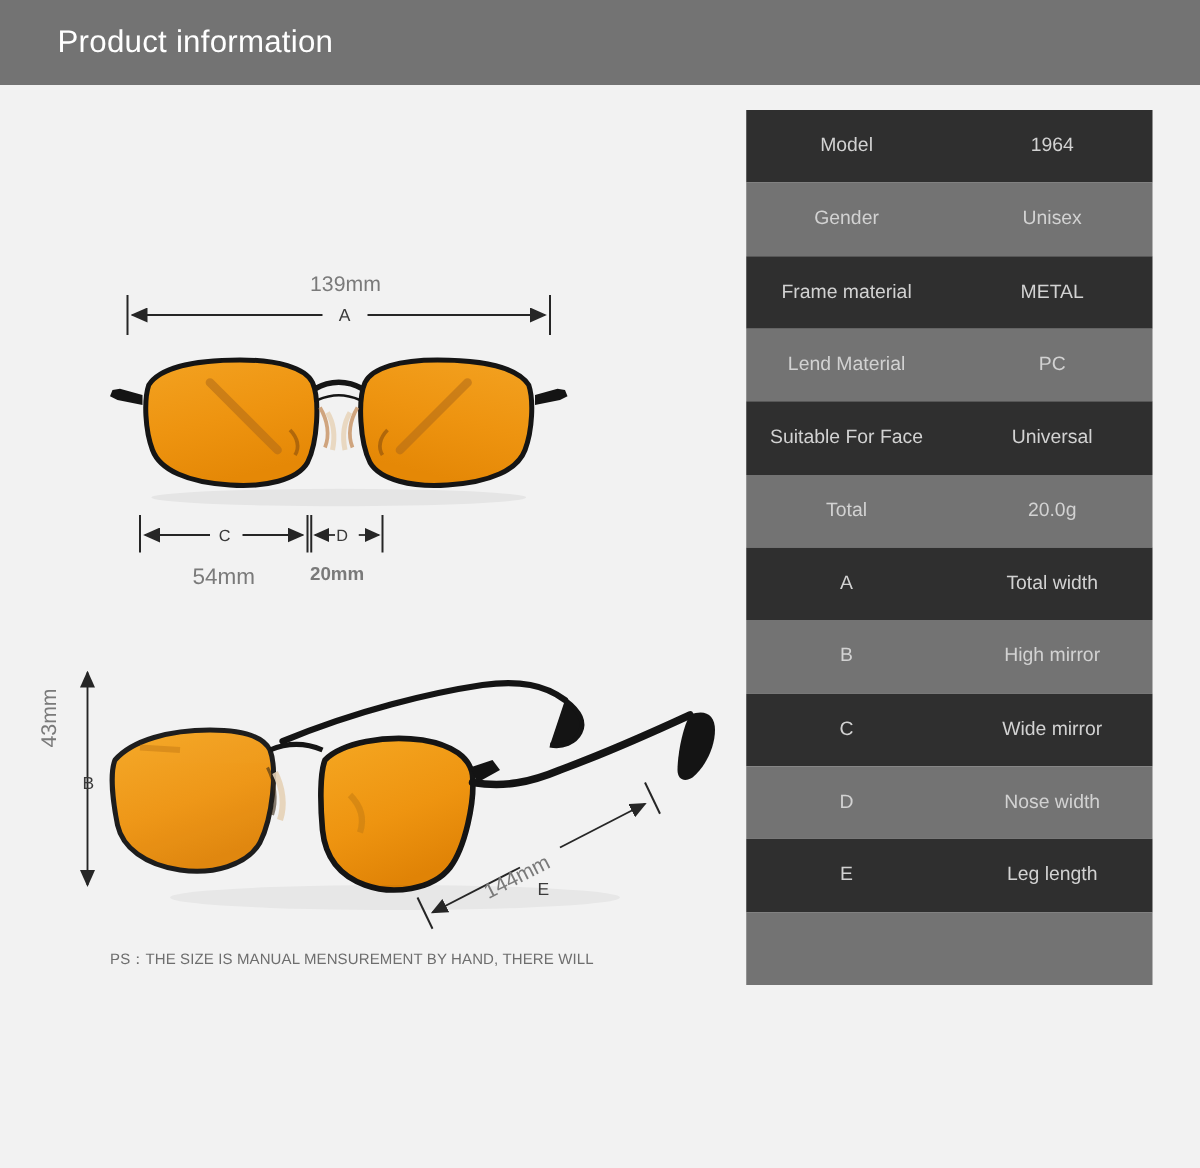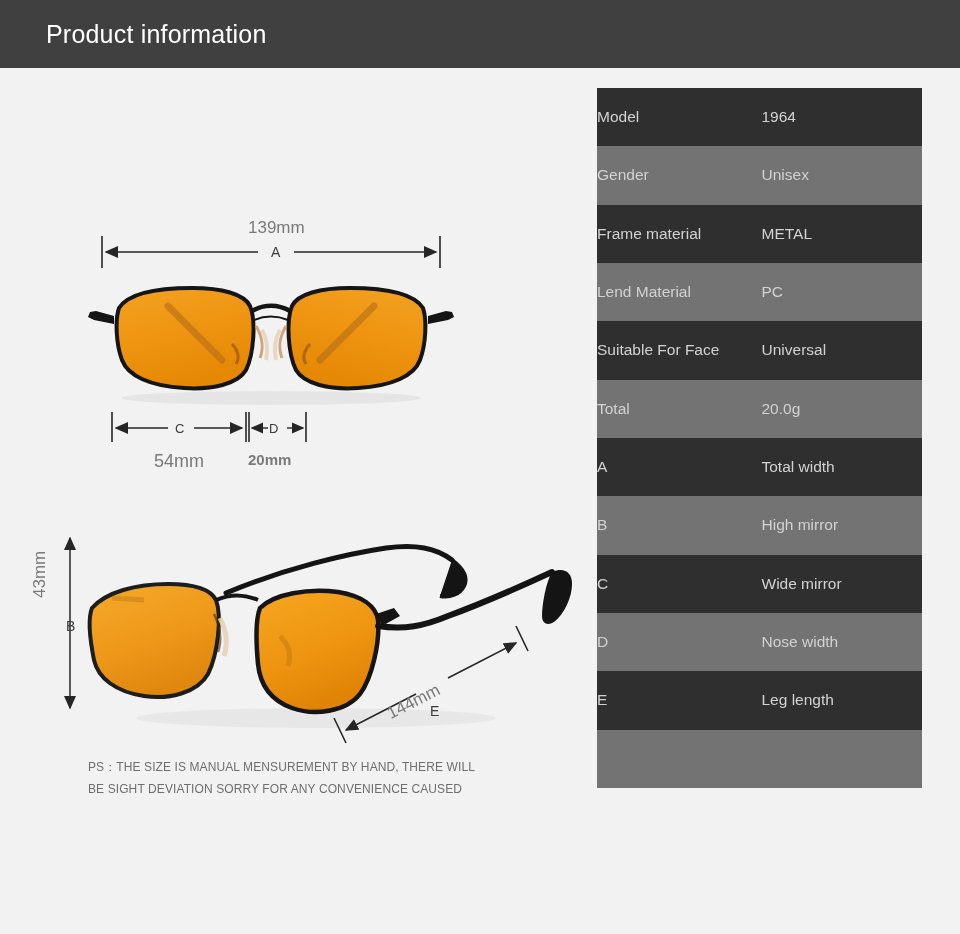--- a/index.html
+++ b/index.html
@@ -15,21 +15,21 @@
     position: relative;
   }
 
   
   .header {
     position: absolute;
     left: 0;
     top: 0;
     width: 960px;
     height: 68px;
-    background: #404040;
+    background: #737373;
   }
   .header-title {
     position: absolute;
     left: 46px;
     top: 50%;
     transform: translateY(-50%);
     color: #ffffff;
     font-size: 25px;
     font-weight: 400;
     letter-spacing: 0.2px;
@@ -60,20 +60,21 @@
     flex: 1 1 0;
     display: flex;
     align-items: center;
     background: #2f2f2f;
   }
   .spec-row.alt {
     background: #737373;
   }
   .spec-cell {
     flex: 1 1 50%;
+    text-align: center;
     color: #d2d2d2;
     font-size: 15.5px;
     font-weight: 400;
     white-space: nowrap;
     overflow: hidden;
   }
   .spec-cell.label { padding-right: 2px; }
   .spec-cell.value { padding-left: 2px; }
 
   
@@ -302,21 +303,20 @@
     <div class="dim-letter" id="dim-d-letter">D</div>
 
     <div class="dim-text" id="dim-b-value">43mm</div>
     <div class="dim-letter" id="dim-b-letter">B</div>
 
     <div class="dim-text" id="dim-e-value">144mm</div>
     <div class="dim-letter" id="dim-e-letter">E</div>
 
     <div class="note">
       <span class="note-line">PS：THE SIZE IS MANUAL MENSUREMENT BY HAND, THERE WILL</span>
-      <span class="note-line">BE SIGHT DEVIATION SORRY FOR ANY CONVENIENCE CAUSED</span>
     </div>
   </div>
 
   <div class="spec-table" id="spec-table">
       <div class="spec-row">
         <div class="spec-cell label">Model</div>
         <div class="spec-cell value">1964</div>
       </div>
       <div class="spec-row alt">
         <div class="spec-cell label">Gender</div>

